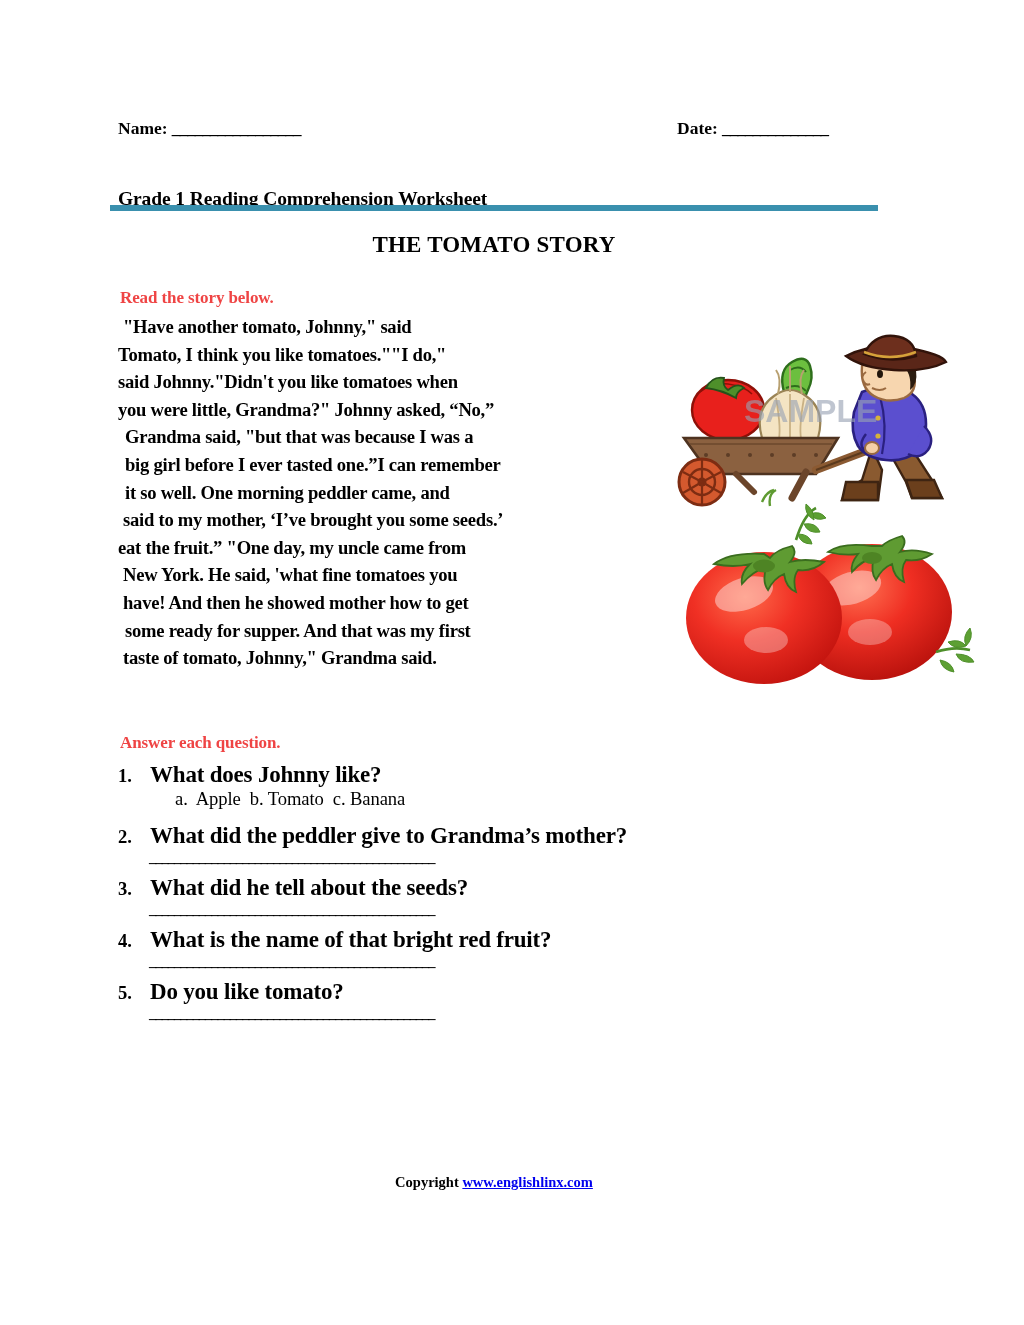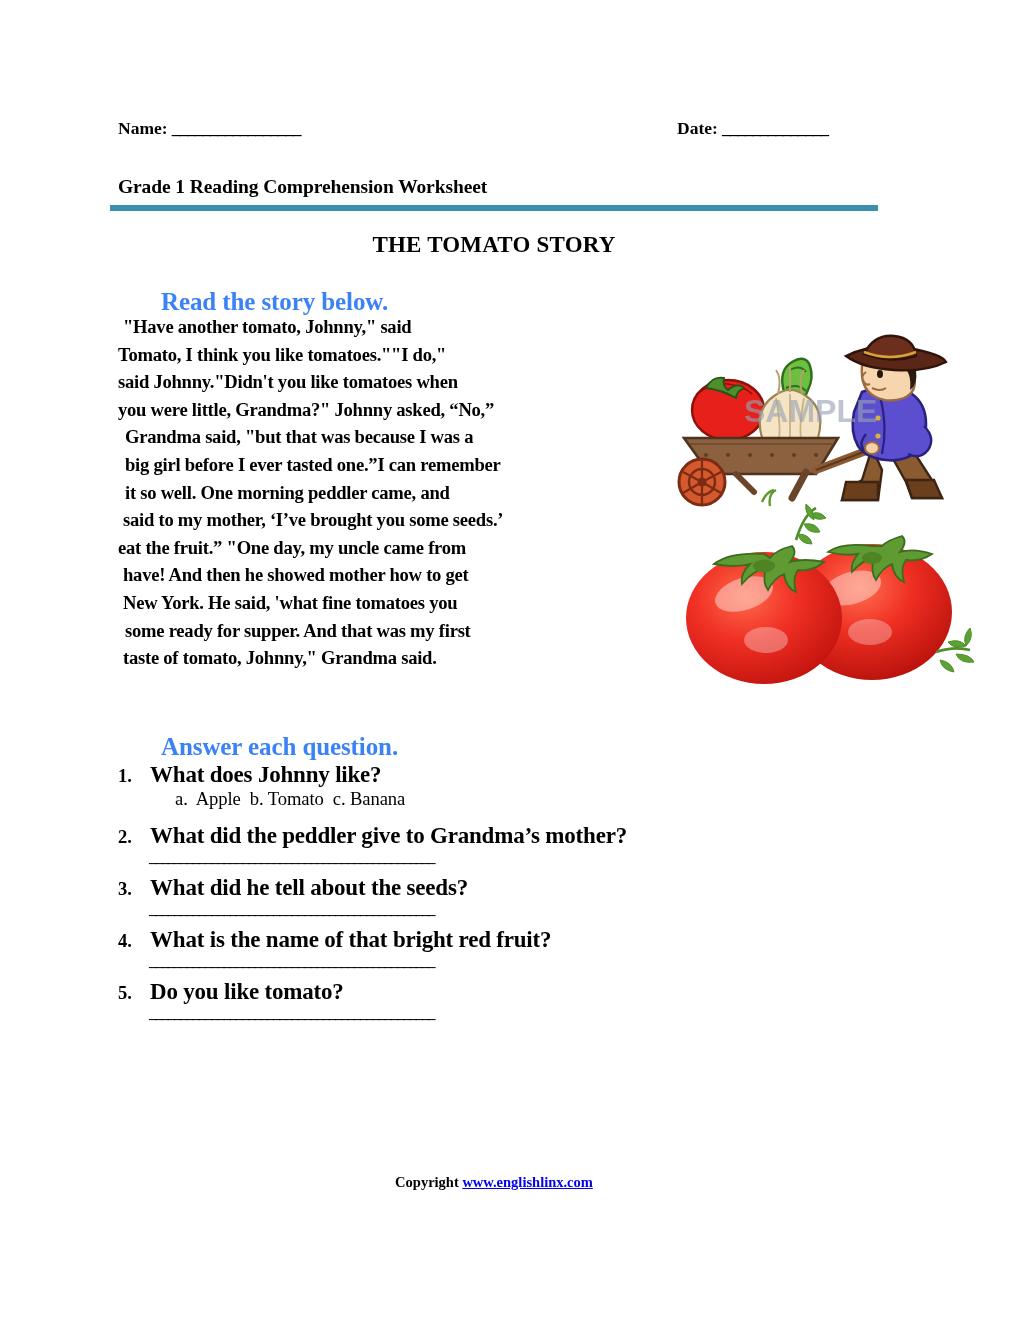--- a/index.html
+++ b/index.html
@@ -46,21 +46,21 @@
   .field-label { letter-spacing: 0px; }
   .field-rule {
     letter-spacing: -1.2px;
     font-weight: bold;
   }
 
   
   .wk-title {
     position: absolute;
     left: 118px;
-    top: 176px;
+    top: 188px;
     font-size: 19.5px;
     font-weight: bold;
     white-space: nowrap;
     letter-spacing: -0.1px;
   }
   .divider {
     position: absolute;
     left: 110px;
     top: 205px;
     width: 768px;
@@ -76,26 +76,25 @@
     width: 768px;
     text-align: center;
     font-size: 23px;
     font-weight: bold;
     letter-spacing: 0.2px;
   }
 
   
   .section-head {
     position: absolute;
-    color: #3b82f6;
-    font-weight: bold;
-    font-size: 25px;
+    color: #ef4444;
+    font-weight: bold;
+    font-size: 17px;
     white-space: nowrap;
     letter-spacing: -0.1px;
-    margin-left: 41px;
   }
   .head-read   { left: 120px; top: 288px; }
   .head-answer { left: 120px; top: 733px; }
 
   
   .story {
     position: absolute;
     left: 118px;
     top: 313px;
     width: 548px;
@@ -196,22 +195,22 @@
   <div class="story">
     <div class="story-line ind-1">"Have another tomato, Johnny," said</div>
     <div class="story-line ind-0">Tomato, I think you like tomatoes.""I do,"</div>
     <div class="story-line ind-0">said Johnny."Didn't you like tomatoes when</div>
     <div class="story-line ind-0">you were little, Grandma?" Johnny asked, “No,”</div>
     <div class="story-line ind-2">Grandma said, "but that was because I was a</div>
     <div class="story-line ind-2">big girl before I ever tasted one.”I can remember</div>
     <div class="story-line ind-2">it so well. One morning peddler came, and</div>
     <div class="story-line ind-1">said to my mother, ‘I’ve brought you some seeds.’</div>
     <div class="story-line ind-0">eat the fruit.” "One day, my uncle came from</div>
+    <div class="story-line ind-1">New York. He said, 'what fine tomatoes you</div>
     <div class="story-line ind-1">have! And then he showed mother how to get</div>
-    <div class="story-line ind-1">New York. He said, 'what fine tomatoes you</div>
     <div class="story-line ind-2">some ready for supper. And that was my first</div>
     <div class="story-line ind-1">taste of tomato, Johnny," Grandma said.</div>
   </div>
 
   <div class="art art-farmer">
     <svg viewBox="0 0 300 178" width="300" height="178" xmlns="http://www.w3.org/2000/svg">
 
       <path d="M118 62 q-6 -22 8 -30 q14 -8 18 4 q4 12 -2 24 q-6 12 -4 22 q2 10 -6 14 q-12 6 -18 -6 q-6 -12 4 -28 z" fill="#6cbf3f" stroke="#2e6e1c" stroke-width="2.4"></path>
       <path d="M124 40 q10 -6 16 2" fill="none" stroke="#2e6e1c" stroke-width="2"></path>
       <path d="M120 58 q12 -5 20 3" fill="none" stroke="#2e6e1c" stroke-width="2"></path>

